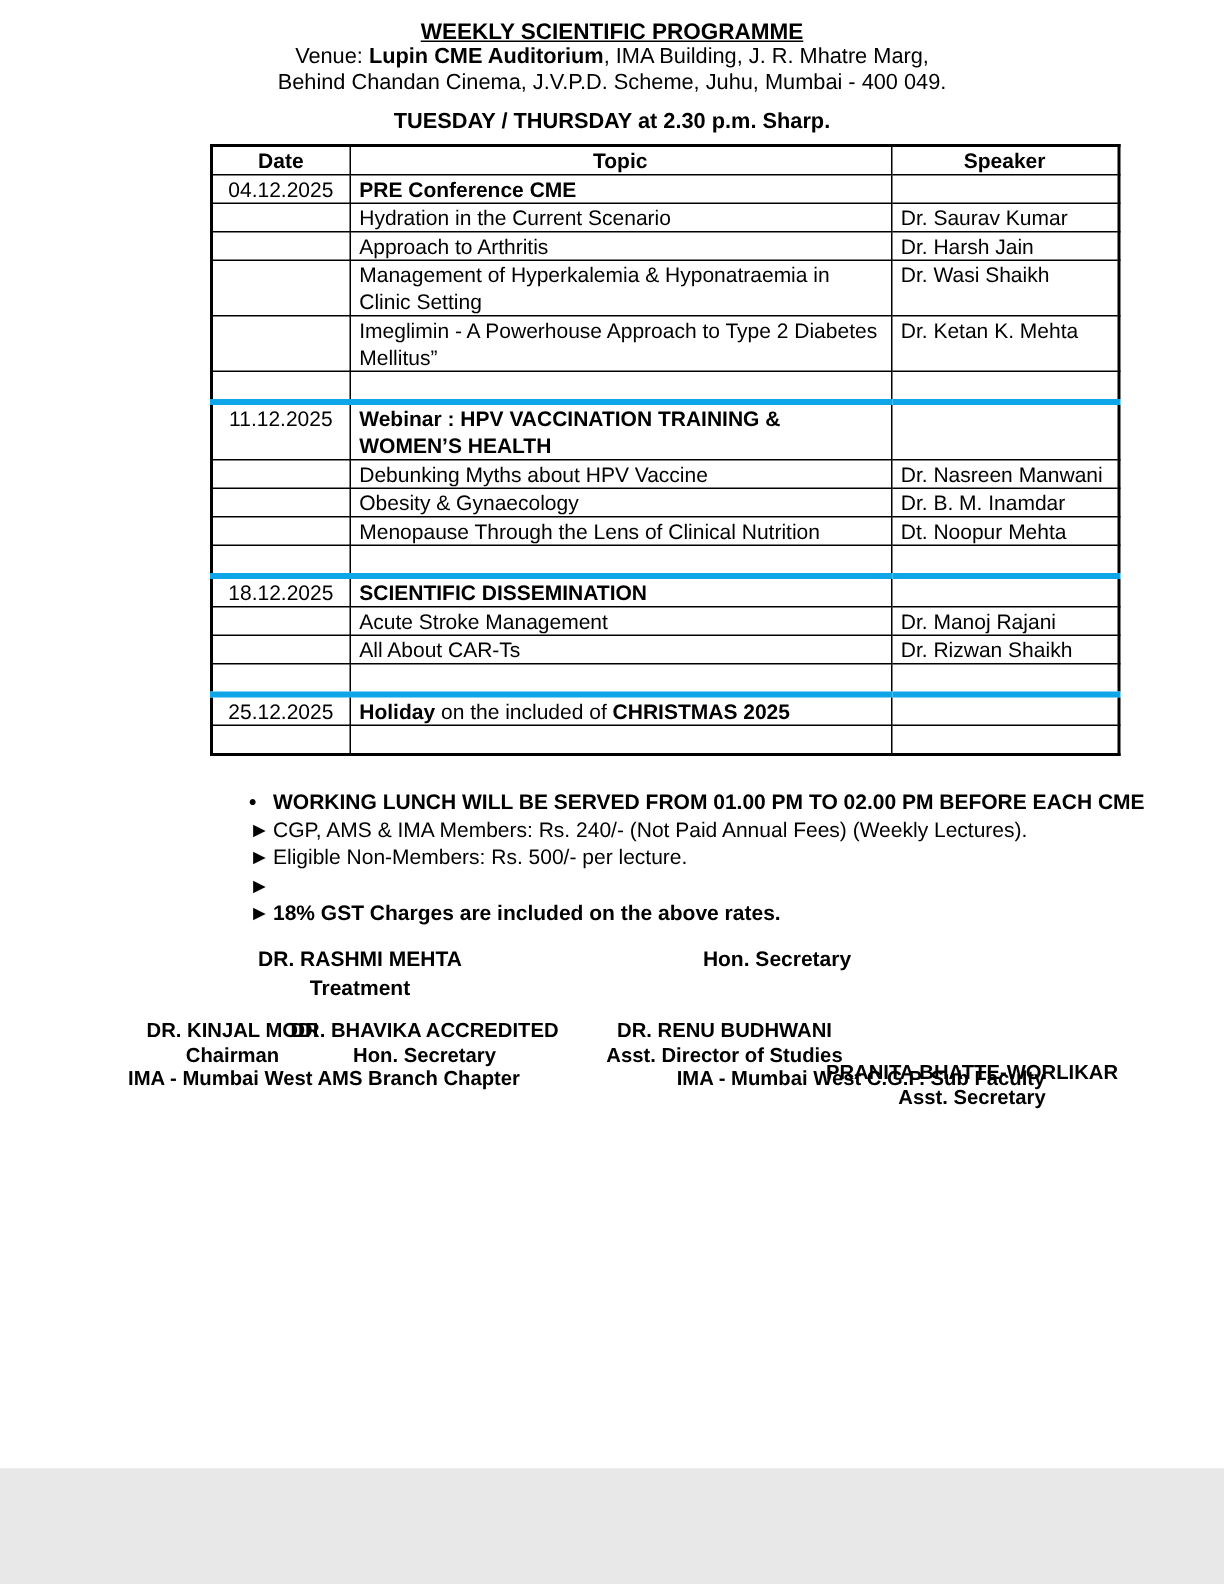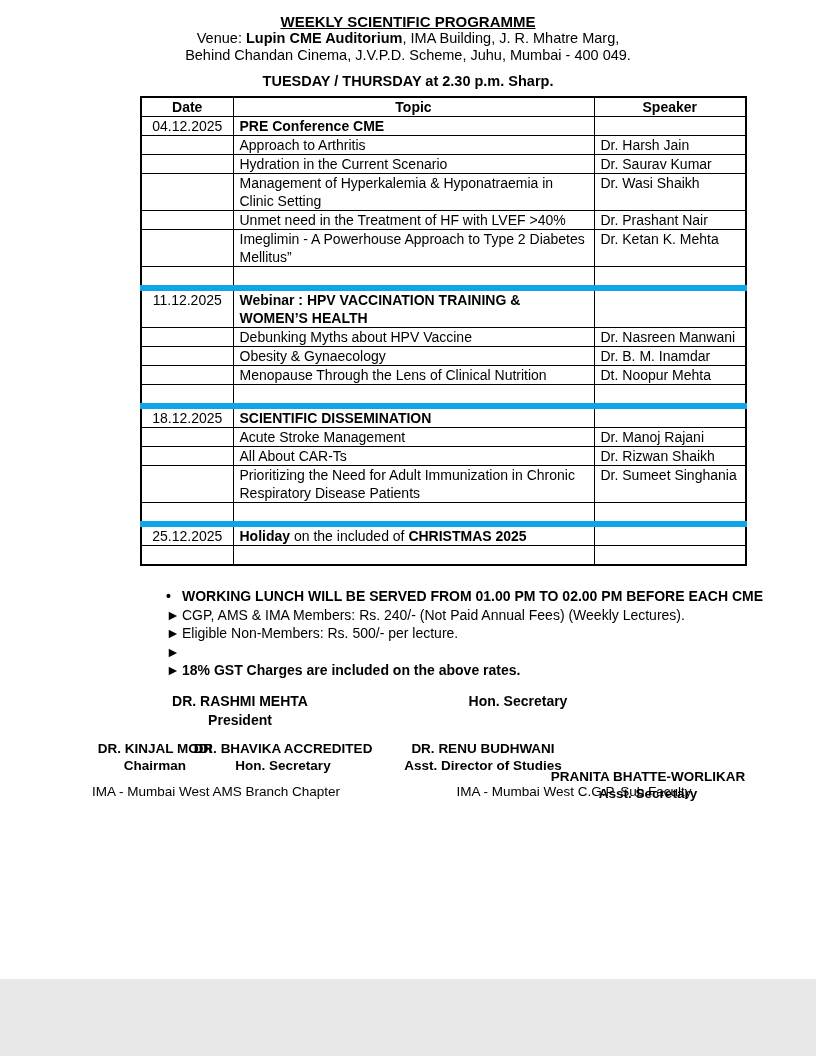--- a/index.html
+++ b/index.html
@@ -36,21 +36,21 @@
     line-height:18px;
     height:18px;
     vertical-align:top;
     overflow:hidden;
   }
   table.programme th { font-weight:bold; text-align:center; }
   col.c-date   { width:92px; }
   col.c-topic  { width:361px; }
   col.c-speaker{ width:152px; }
   td.date { text-align:center; }
-  tr.section td { border-top:6px solid #0ea5e9; }
+  tr.section td { border-top:4px solid #0ea5e9; }
 
   
   .notes { margin:21px 0 0 166px; font-size:14px; }
   .note-line { display:flex; line-height:18.6px; }
   .note-marker { width:16px; flex:0 0 16px; }
   .note-bold { font-weight:bold; }
 
   
   .signatures { position:relative; height:120px; margin-top:10px; }
   .sig-officer {
@@ -61,22 +61,22 @@
   .sig-officer.idx1 { left:518px; }
   .sig-com {
     position:absolute; top:50px; transform:translateX(-50%);
     text-align:center; font-weight:bold; font-size:13.5px; line-height:17.5px; white-space:nowrap;
   }
   .sig-com.idx0 { left:155px; }
   .sig-com.idx1 { left:283px; }
   .sig-com.idx2 { left:483px; }
   .sig-com.idx3 { left:648px;margin-top:28px; }
   .sig-branch {
-    position:absolute; top:93px; transform:translateX(-50%);
-    font-weight:normal; font-size:13.5px; line-height:17.5px; white-space:nowrap;
+    position:absolute; top:82px; transform:translateX(-50%);
+    font-weight:bold; font-size:13.5px; line-height:17.5px; white-space:nowrap;
   }
   .sig-branch.idx0 { left:216px; }
   .sig-branch.idx1 { left:574px; }
 </style>
 </head>
 <body>
 
 <div class="page">
 
   <div class="doc-header">
@@ -100,37 +100,32 @@
         </tr>
       </thead>
     <tbody id="table-body">
         <tr>
           <td class="date">04.12.2025</td>
           <td class="topic" style="font-weight: bold;">PRE Conference CME</td>
           <td class="speaker"></td>
         </tr>
         <tr>
           <td class="date"></td>
+          <td class="topic">Hydration in the Current Scenario</td>
+          <td class="speaker">Dr. Saurav Kumar</td>
+        </tr>
+        <tr>
+          <td class="date"></td>
           <td class="topic">Approach to Arthritis</td>
           <td class="speaker">Dr. Harsh Jain</td>
         </tr>
         <tr>
           <td class="date"></td>
-          <td class="topic">Hydration in the Current Scenario</td>
-          <td class="speaker">Dr. Saurav Kumar</td>
-        </tr>
-        <tr>
-          <td class="date"></td>
           <td class="topic">Management of Hyperkalemia &amp; Hyponatraemia in Clinic Setting</td>
           <td class="speaker">Dr. Wasi Shaikh</td>
-        </tr>
-        <tr>
-          <td class="date"></td>
-          <td class="topic">Unmet need in the Treatment of HF with LVEF &gt;40%</td>
-          <td class="speaker">Dr. Prashant Nair</td>
         </tr>
         <tr>
           <td class="date"></td>
           <td class="topic">Imeglimin - A Powerhouse Approach to Type 2 Diabetes Mellitus”</td>
           <td class="speaker">Dr. Ketan K. Mehta</td>
         </tr>
         <tr>
           <td class="date"></td>
           <td class="topic"></td>
           <td class="speaker"></td>
@@ -167,25 +162,20 @@
         </tr>
         <tr>
           <td class="date"></td>
           <td class="topic">Acute Stroke Management</td>
           <td class="speaker">Dr. Manoj Rajani</td>
         </tr>
         <tr>
           <td class="date"></td>
           <td class="topic">All About CAR-Ts</td>
           <td class="speaker">Dr. Rizwan Shaikh</td>
-        </tr>
-        <tr>
-          <td class="date"></td>
-          <td class="topic">Prioritizing the Need for Adult Immunization in Chronic Respiratory Disease Patients</td>
-          <td class="speaker">Dr. Sumeet Singhania</td>
         </tr>
         <tr>
           <td class="date"></td>
           <td class="topic"></td>
           <td class="speaker"></td>
         </tr>
         <tr class="section">
           <td class="date">25.12.2025</td>
           <td class="topic"><span style="font-weight: bold;">Holiday</span><span> on the included of </span><span style="font-weight: bold;">CHRISTMAS 2025</span></td>
           <td class="speaker"></td>
@@ -216,21 +206,21 @@
       </div>
       <div class="note-line note-bold">
         <span class="note-marker">►</span>
         <span>18% GST Charges are included on the above rates.</span>
       </div>
     </div>
 
   <div class="signatures" id="signatures">
       <div class="sig-officer idx0">
         <div>DR. RASHMI MEHTA</div>
-        <div>President</div>
+        <div>Treatment</div>
       </div>
       <div class="sig-officer idx1">
         <div>Hon. Secretary</div>
       </div>
       <div class="sig-com idx0">
         <div>DR. KINJAL MODI</div>
         <div>Chairman</div>
       </div>
       <div class="sig-com idx1">
         <div>DR. BHAVIKA ACCREDITED</div>

